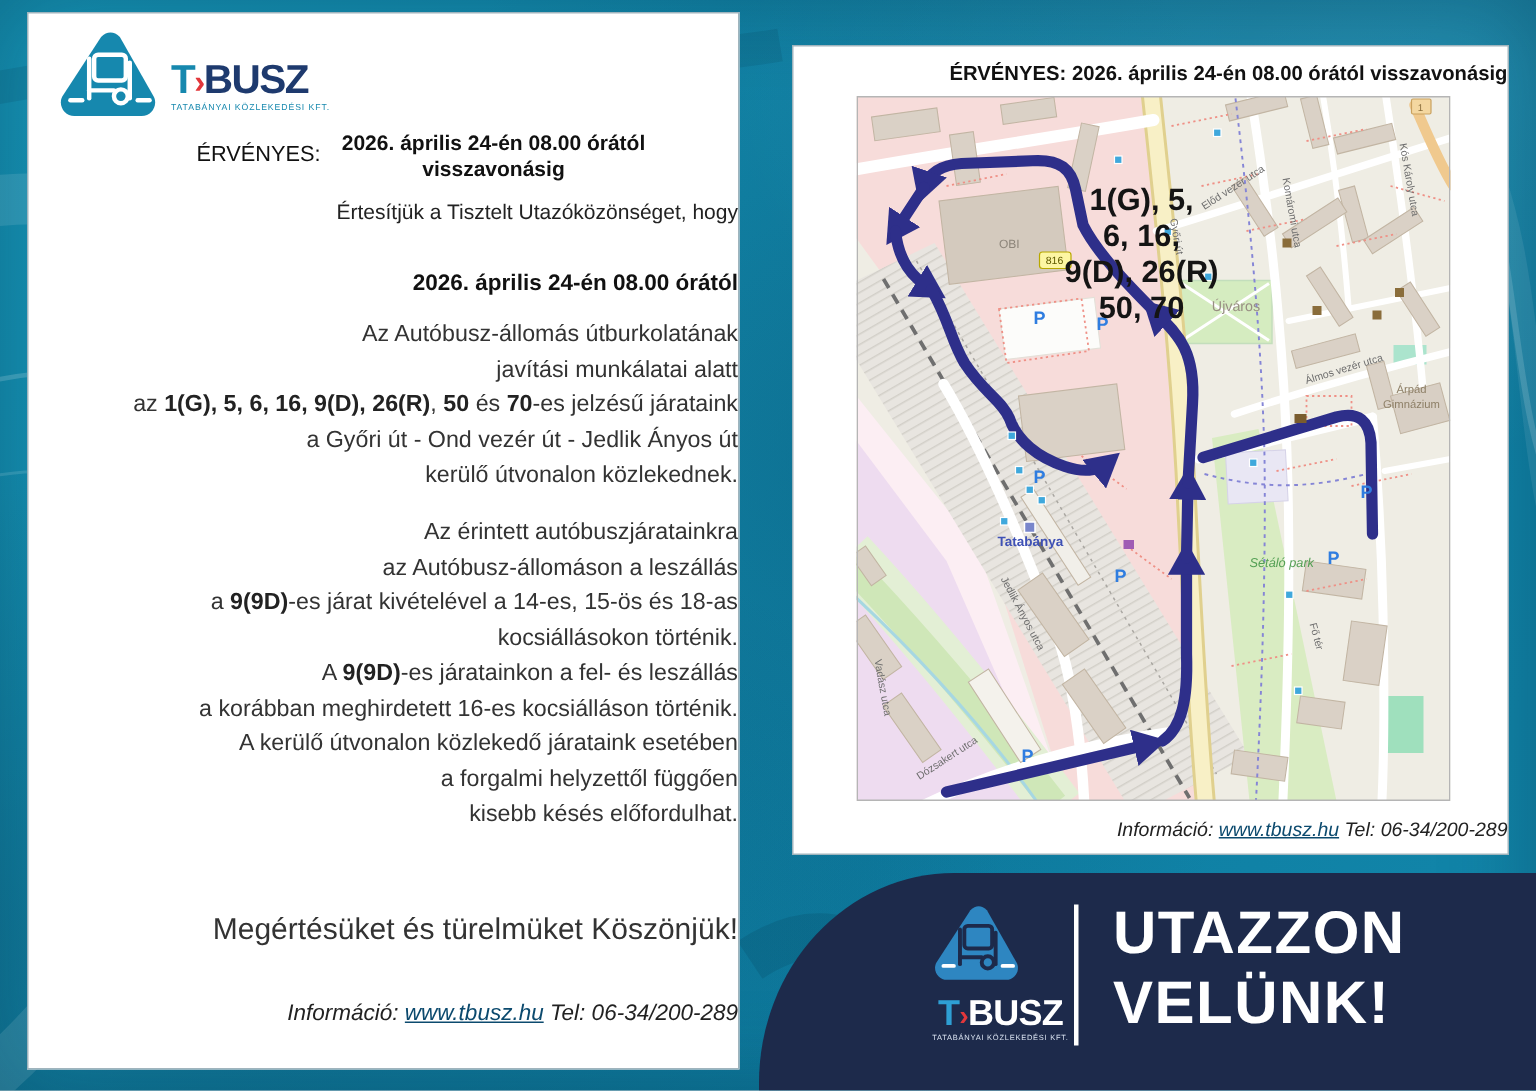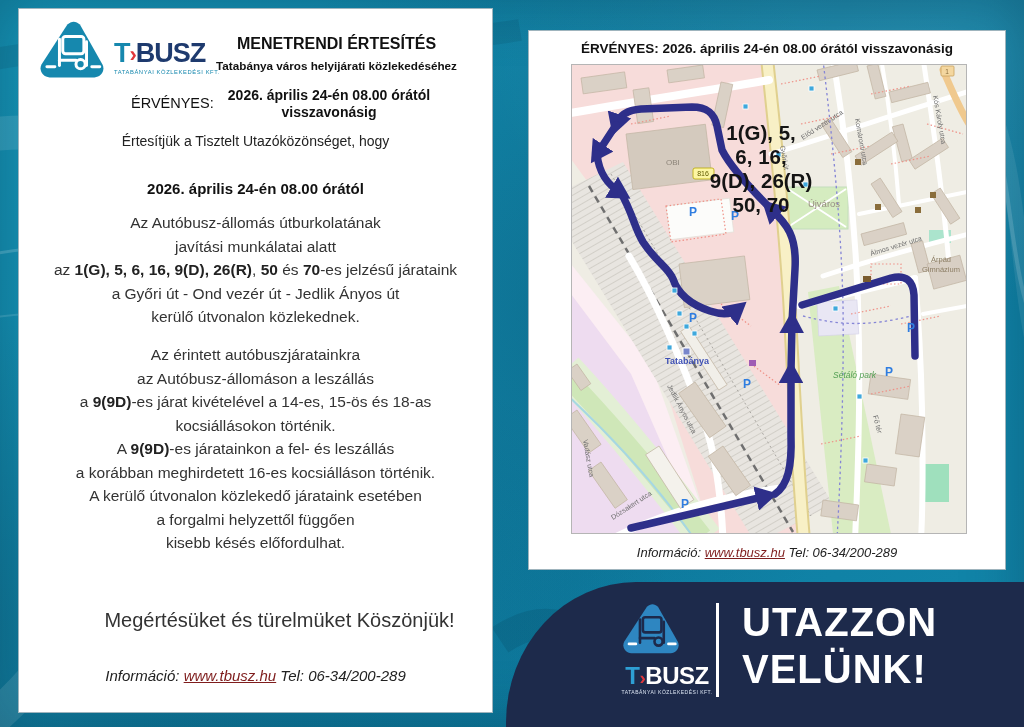--- a/index.html
+++ b/index.html
@@ -15,35 +15,35 @@
   .bg-streaks{ position:absolute; inset:0; }
   
   .panel-left{ position:absolute; left:18px; top:8px; width:475px; height:705px;
     background:#fff; border:1px solid #9fb4bd; }
   .panel-right{ position:absolute; left:528px; top:30px; width:478px; height:540px;
     background:#fff; border:1px solid #9fb4bd; }
   .panel-bottom{ position:absolute; left:506px; top:582px; width:518px; height:145px;
     background:#1d2a4b; border-top-left-radius:130px 140px; }
   
   .abs{ position:absolute; }
-  .ctr{ left:0; width:100%; text-align:center; }
+  .ctr{ left:0; width:100%; text-align:right; }
   .brand-word{ font-weight:bold; font-size:27px; letter-spacing:-1px; line-height:1; white-space:nowrap; }
   .brand-word .bt{ color:#1688ae; } .brand-word .bc{ color:#e2373b; font-size:22px; } .brand-word .bz{ color:#1e3a6e; }
   .brand-sub{ font-size:5.8px; color:#1688ae; letter-spacing:.6px; margin-top:2px; white-space:nowrap; }
   .lp-title{ font-size:16px; font-weight:bold; color:#111; }
   .lp-subtitle{ font-size:11.7px; font-weight:bold; color:#111; margin-top:6px; }
   .lp-valid-label{ font-size:14.5px; font-weight:normal; color:#111; }
   .lp-valid-value{ font-size:14px; font-weight:bold; color:#111; text-align:center; line-height:17px; }
   .lp-intro{ font-size:14px; color:#222; }
   .lp-dateline{ font-size:15px; font-weight:bold; color:#111; }
   .para{ font-size:15.5px; color:#333; line-height:23.5px; }
   .para .b{ font-weight:bold; color:#222;margin-top:10px; }
   .lp-thanks{ font-size:20px; color:#333;padding-left:48px; }
   .info-line{ font-style:italic; color:#222; }
-  .info-line a{ color:#7f1d1d; }
+  .info-line a{ color:#0c4a6e; }
   
   .rp-header{ top:10px; font-size:13.5px; font-weight:bold; color:#111; }
   .map-wrap{ position:absolute; left:42px; top:33px; width:396px; height:470px; }
   .rp-footer{ top:514px; font-size:13px; }
   .lp-info{ top:658px; font-size:15px; }
   
   .pb-brandword{ position:absolute; left:96px; top:82px; width:130px; text-align:center;
     font-weight:bold; font-size:24px; letter-spacing:-0.5px; line-height:1; }
   .pb-brandword .bt{ color:#2e9fd4; } .pb-brandword .bc{ color:#e2373b; font-size:19px; } .pb-brandword .bz{ color:#fff; }
   .pb-sub{ position:absolute; left:96px; top:107px; width:130px; text-align:center;
@@ -81,24 +81,20 @@
         <path d="M12,72 L24,72"></path>
           <path d="M80,72 L92,72"></path>
       </g>
     </svg>
 
     <div class="abs" style="left:95px; top:31px;">
       <div class="brand-word"><span class="bt">T</span><span class="bc">›</span><span class="bz">BUSZ</span></div>
       <div class="brand-sub">TATABÁNYAI KÖZLEKEDÉSI KFT.</div>
     </div>
 
-    <div class="abs" style="left:190px; top:26px; width:255px; text-align:center;">
-      <div class="lp-title">MENETRENDI ÉRTESÍTÉS</div>
-      <div class="lp-subtitle">Tatabánya város helyijárati közlekedéséhez</div>
-    </div>
 
     <div class="abs lp-valid-label" style="left:112px; top:86px;">ÉRVÉNYES:</div>
     <div class="abs lp-valid-value" style="left:200px; top:78px; width:220px;">
       <div>2026. április 24-én 08.00 órától</div>
         <div>visszavonásig</div>
     </div>
 
     <div class="abs ctr lp-intro" style="top:124px;">Értesítjük a Tisztelt Utazóközönséget, hogy</div>
     <div class="abs ctr lp-dateline" style="top:171px;">2026. április 24-én 08.00 órától</div>
 

